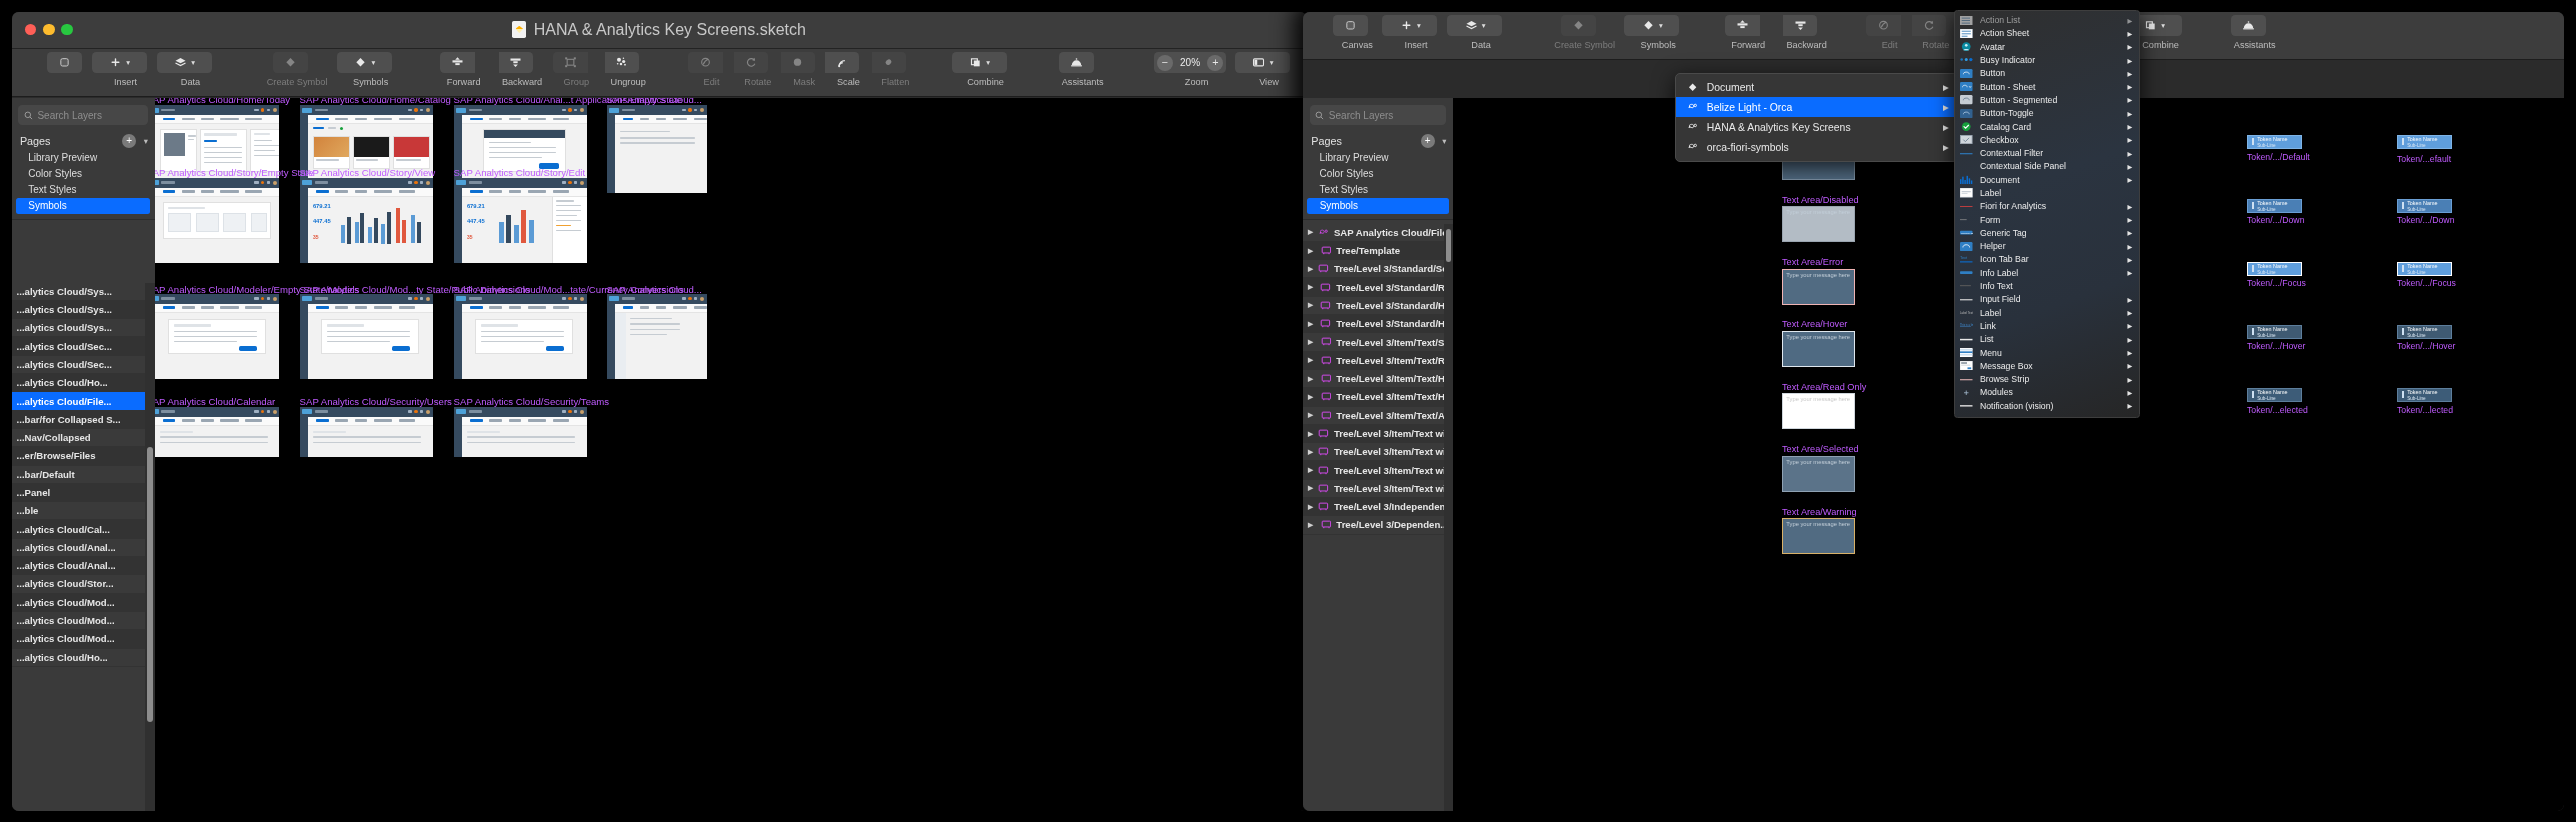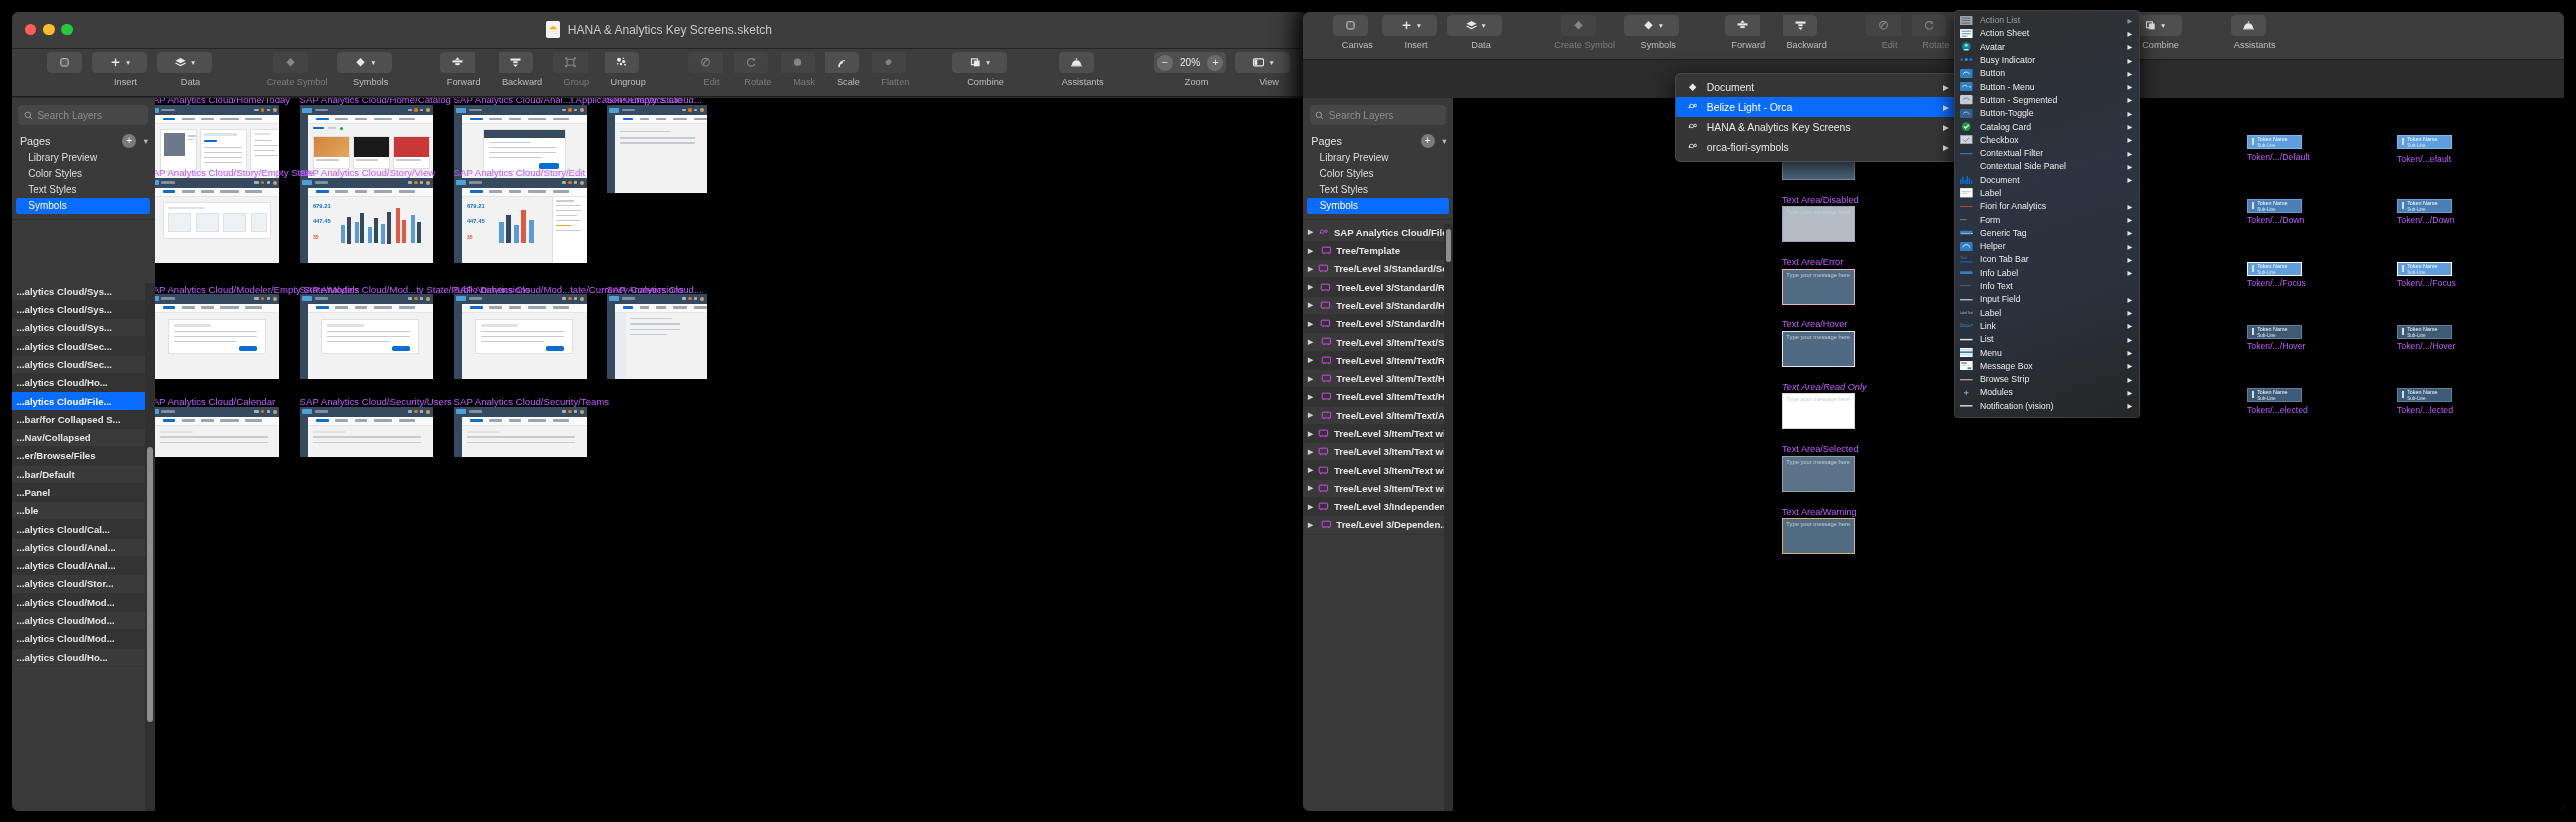--- a/index.html
+++ b/index.html
@@ -20,21 +20,21 @@
     border-bottom:0.8px solid #232323;
   }
   .traffic { display:flex; gap:6.7px; padding-left:13.3px; }
   .tl { width:11.6px; height:11.6px; border-radius:50%; }
   .tl.r{background:#ff5f57;} .tl.y{background:#febc2e;} .tl.g{background:#28c840;}
   .title-center {
     position:absolute; left:0; right:0; top:0; bottom:0;
     display:flex; align-items:center; justify-content:center;
     gap:7.5px; pointer-events:none;
   }
-  .title-text { color:#c8c8c8; font-size:12px; }
+  .title-text { color:#c8c8c8; font-size:16px; }
   .sketch-doc-icon {
     width:14px; height:17.5px; background:#f2f2f2; border-radius:1.7px;
     position:relative; display:flex; align-items:center; justify-content:center;
   }
   .sketch-doc-icon::after{
     content:""; width:7.5px; height:7.5px;
     background:linear-gradient(180deg,#fdb300 0%,#fdad00 45%,#ffeea8 46%,#feeeb7 100%);
     clip-path:polygon(50% 0,100% 38%,50% 100%,0 38%);
   }
 
@@ -1271,21 +1271,21 @@
       <span class="phtxt" style="">Type your message here</span>
     </div>
       <div class="ta-label" style="left:329px; top:159px;">Text Area/Error</div>
     <div class="ta-box" style="left:329px; top:171px; width:73px; height:36px; background:#516b82;border:0.8px solid #f0b4b4;">
       <span class="phtxt" style="">Type your message here</span>
     </div>
       <div class="ta-label" style="left:329px; top:221px;">Text Area/Hover</div>
     <div class="ta-box" style="left:329px; top:233px; width:73px; height:36px; background:#4f6a82;border:0.8px solid #dfe7ee;">
       <span class="phtxt" style="">Type your message here</span>
     </div>
-      <div class="ta-label" style="left:329px; top:284px;font-style:italic;">Text Area/Read Only</div>
+      <div class="ta-label" style="left:329px; top:284px;">Text Area/Read Only</div>
     <div class="ta-box" style="left:329px; top:295px; width:73px; height:36px; background:#ffffff;border:0.8px solid #cfd6dc;">
       <span class="phtxt" style="color:#c9c9c9">Type your message here</span>
     </div>
       <div class="ta-label" style="left:329px; top:346px;">Text Area/Selected</div>
     <div class="ta-box" style="left:329px; top:358px; width:73px; height:36px; background:#5b7389;border:0.8px solid #8fa2b3;">
       <span class="phtxt" style="">Type your message here</span>
     </div>
       <div class="ta-label" style="left:329px; top:409px;">Text Area/Warning</div>
     <div class="ta-box" style="left:329px; top:420px; width:73px; height:36px; background:#516b82;border:0.8px solid #d8b168;">
       <span class="phtxt" style="">Type your message here</span>
@@ -1512,21 +1512,21 @@
      <span class="arrow">▶</span>
    </div>
     <div class="menu2-item">
      <span class="mi2">
         <svg width="12.5" height="9.2" viewBox="0 0 15 11">
           <rect width="15" height="11" rx="1.5" fill="#2f7fc4"></rect>
           <path d="M3 6.3c0-1.5 1-2.4 2.8-2.4s2.8.9 2.8 2.4" fill="none" stroke="#fff" stroke-width=".8"></path>
           <path d="M11 5l1.2 1.6L13.4 5" fill="none" stroke="#fff" stroke-width=".8"></path>
         </svg>
       </span>
-     <span>Button - Menu</span>
+     <span>Button - Sheet</span>
      <span class="arrow">▶</span>
    </div>
     <div class="menu2-item">
      <span class="mi2">
         <svg width="12.5" height="9.2" viewBox="0 0 15 11">
           <rect width="15" height="11" rx="1.5" fill="#c5ccd3"></rect>
           <path d="M4 6.3c0-1.6 1.2-2.6 3.5-2.6S11 4.7 11 6.3" fill="none" stroke="#5b7186" stroke-width=".9"></path>
         </svg>
       </span>
      <span>Button - Segmented</span>

